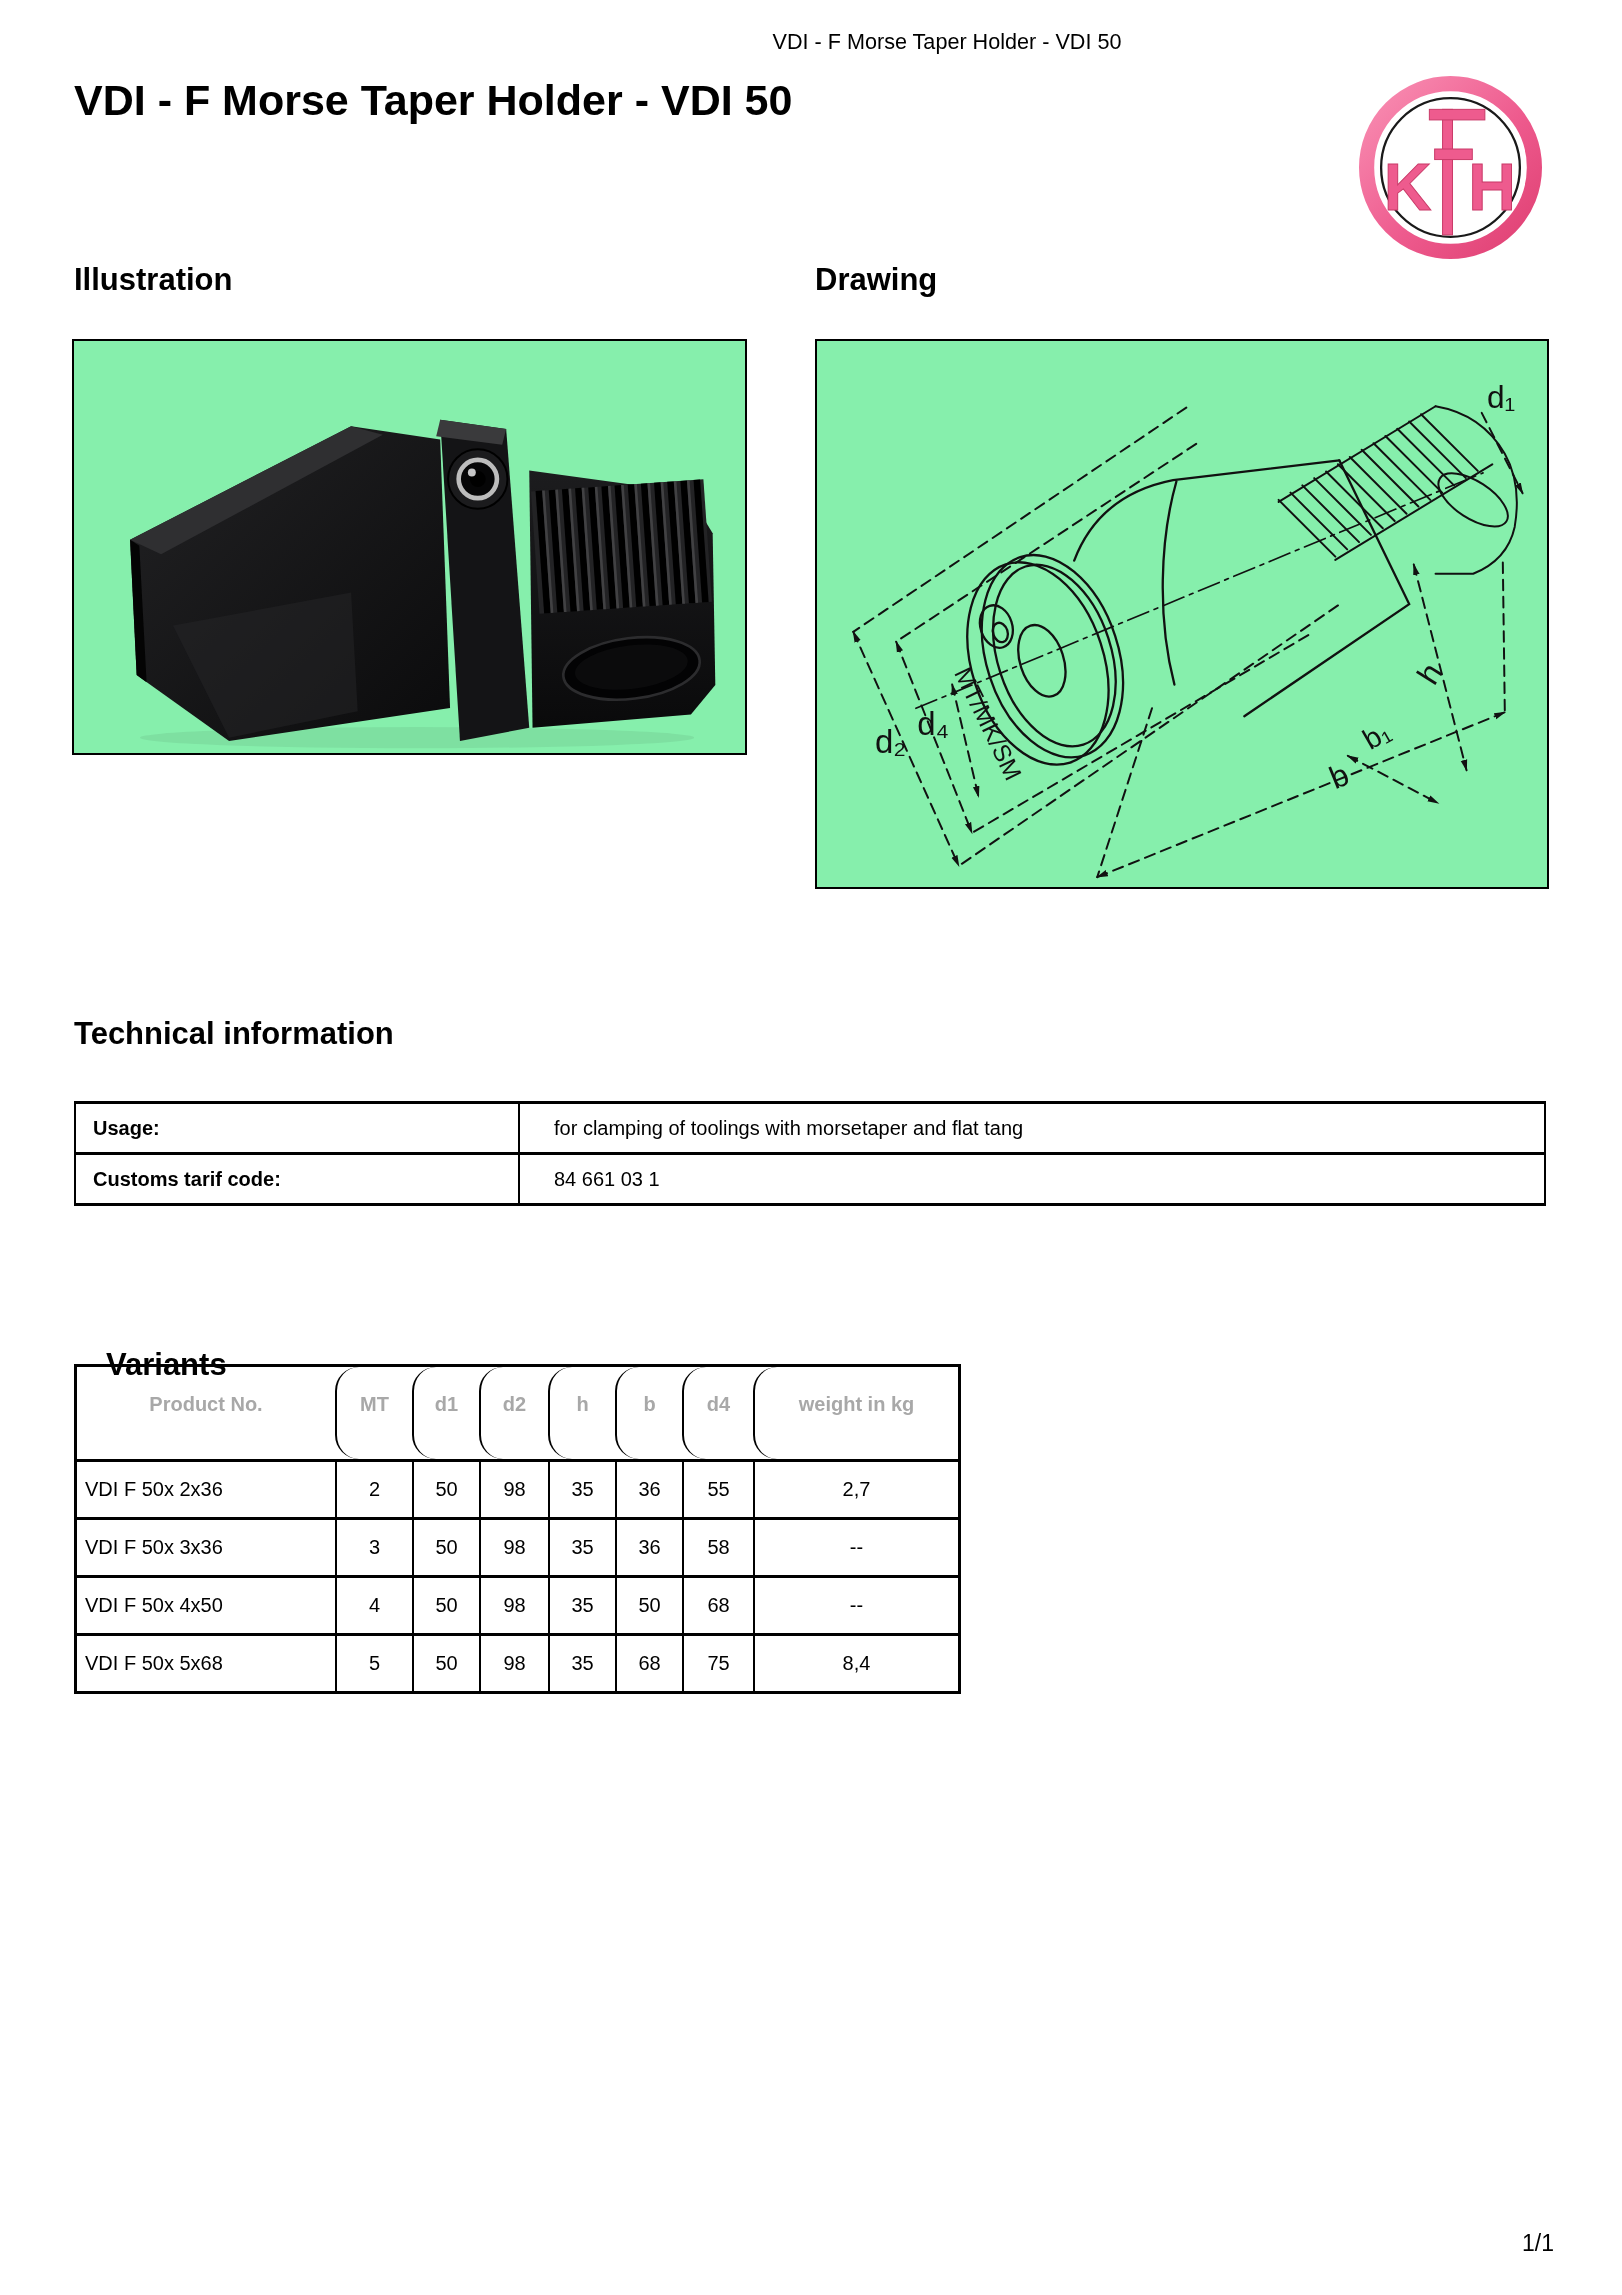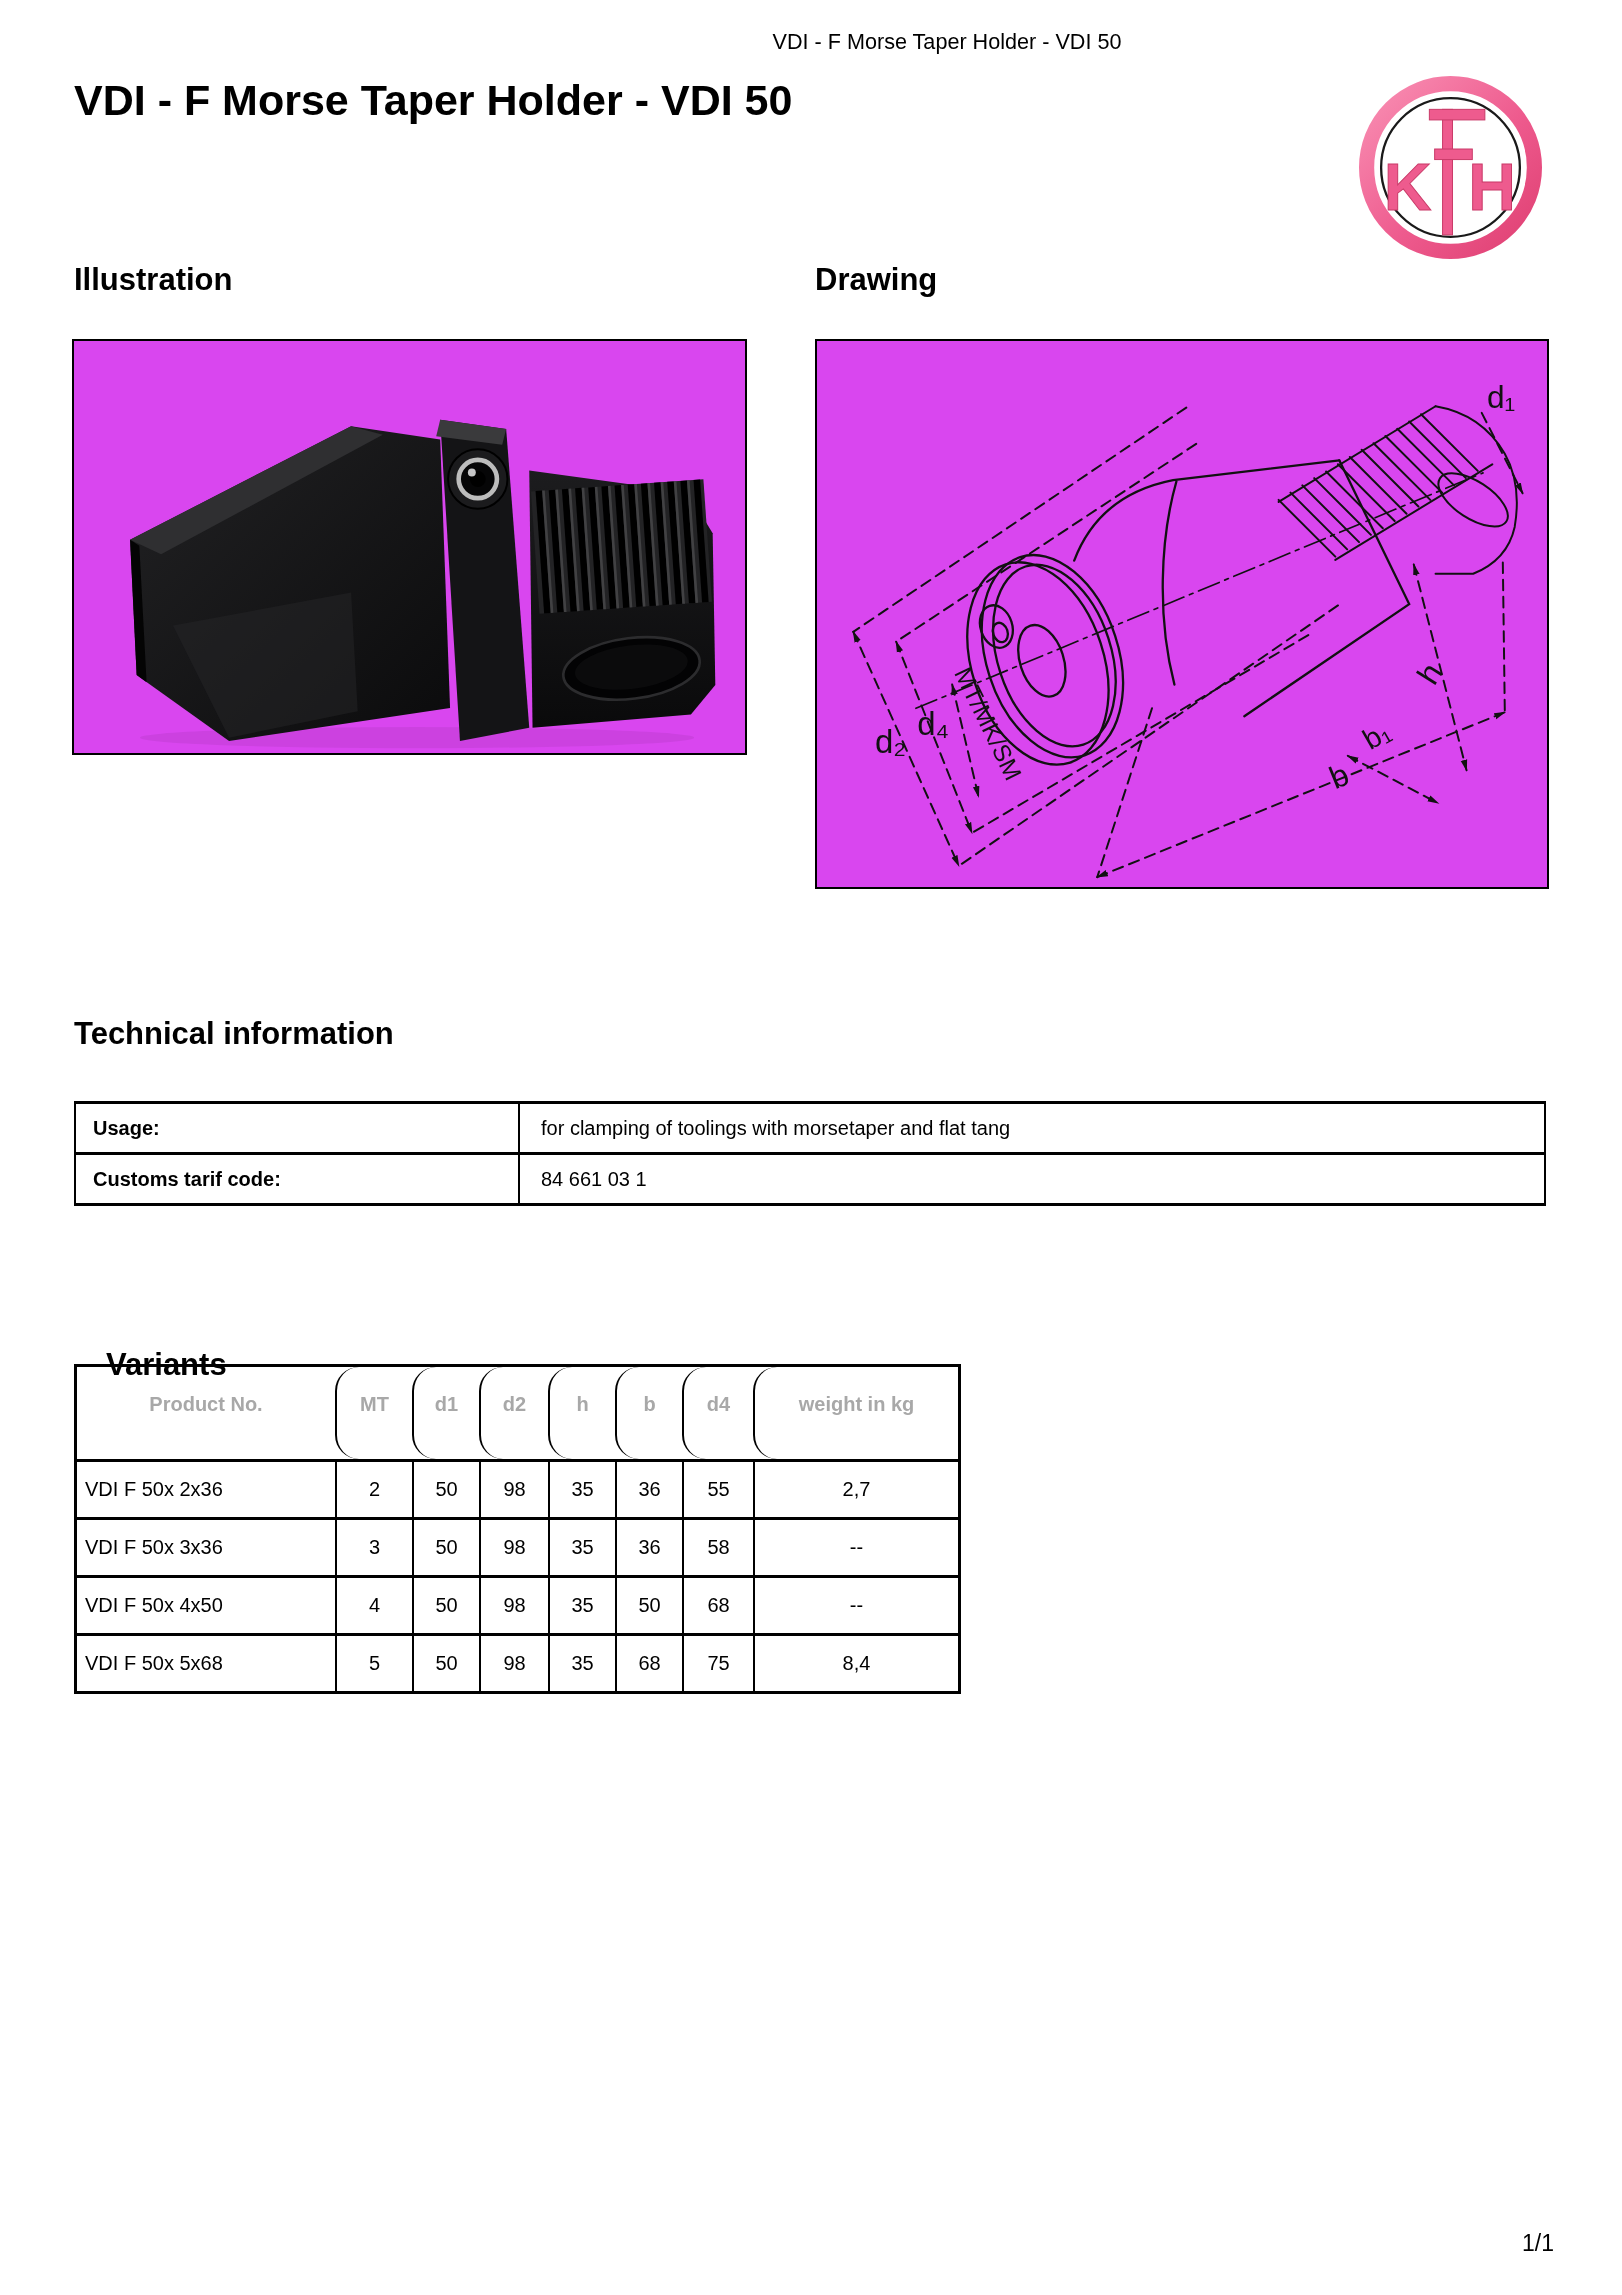--- a/index.html
+++ b/index.html
@@ -17,38 +17,38 @@
     letter-spacing:0px; white-space:nowrap;
   }
   .h2{ position:absolute; font-size:31px; font-weight:bold; white-space:nowrap; }
   .h2.illu{ left:74px; top:262px; }
   .h2.draw{ left:815px; top:262px; }
   .h2.tech{ left:74px; top:1016px; }
   .h2.vari{ left:74px; top:1347px;margin-left:32px; }
 
   .logo{ position:absolute; left:1358px; top:75px; width:185px; height:185px; }
 
-  .figure-box{ position:absolute; border:2.6px solid #000; background:#d946ef; }
+  .figure-box{ position:absolute; border:2.6px solid #000; background:#86efac; }
   .illu-box{ left:72px; top:339px; width:671px; height:412px; }
   .draw-box{ left:815px; top:339px; width:730px; height:546px; }
   .figure-box svg{ display:block; width:100%; height:100%; }
 
   
   .tech-table{
     position:absolute; left:74px; top:1101px; width:1472px;
     border:2.6px solid #000; border-top-width:3.9px; border-bottom-width:3.9px;
     box-sizing:border-box; font-size:20px;
   }
   .tech-row{ display:flex; height:48px; }
   .tech-row + .tech-row{ border-top:3.3px solid #000; }
   .tech-label{
     width:444px; border-right:2.6px solid #000; box-sizing:border-box;
     display:flex; align-items:center; padding-left:17px; font-weight:bold;
   }
-  .tech-value{ flex:1; display:flex; align-items:center; padding-left:21px; }
+  .tech-value{ flex:1; display:flex; align-items:center; padding-left:34px; }
 
   
   .var-table{
     position:absolute; left:74px; top:1364px; width:887px;
     border:3.3px solid #000; border-top-width:3.9px; box-sizing:border-box;
     font-size:20px;
   }
   .var-row{ display:grid; grid-template-columns:258px 77px 67px 69px 67px 67px 71px auto; }
   .var-row.head{ height:92px; color:#a8a8a8; font-weight:bold; }
   .var-row.body{ height:55px; border-top:3.9px solid #000; }

